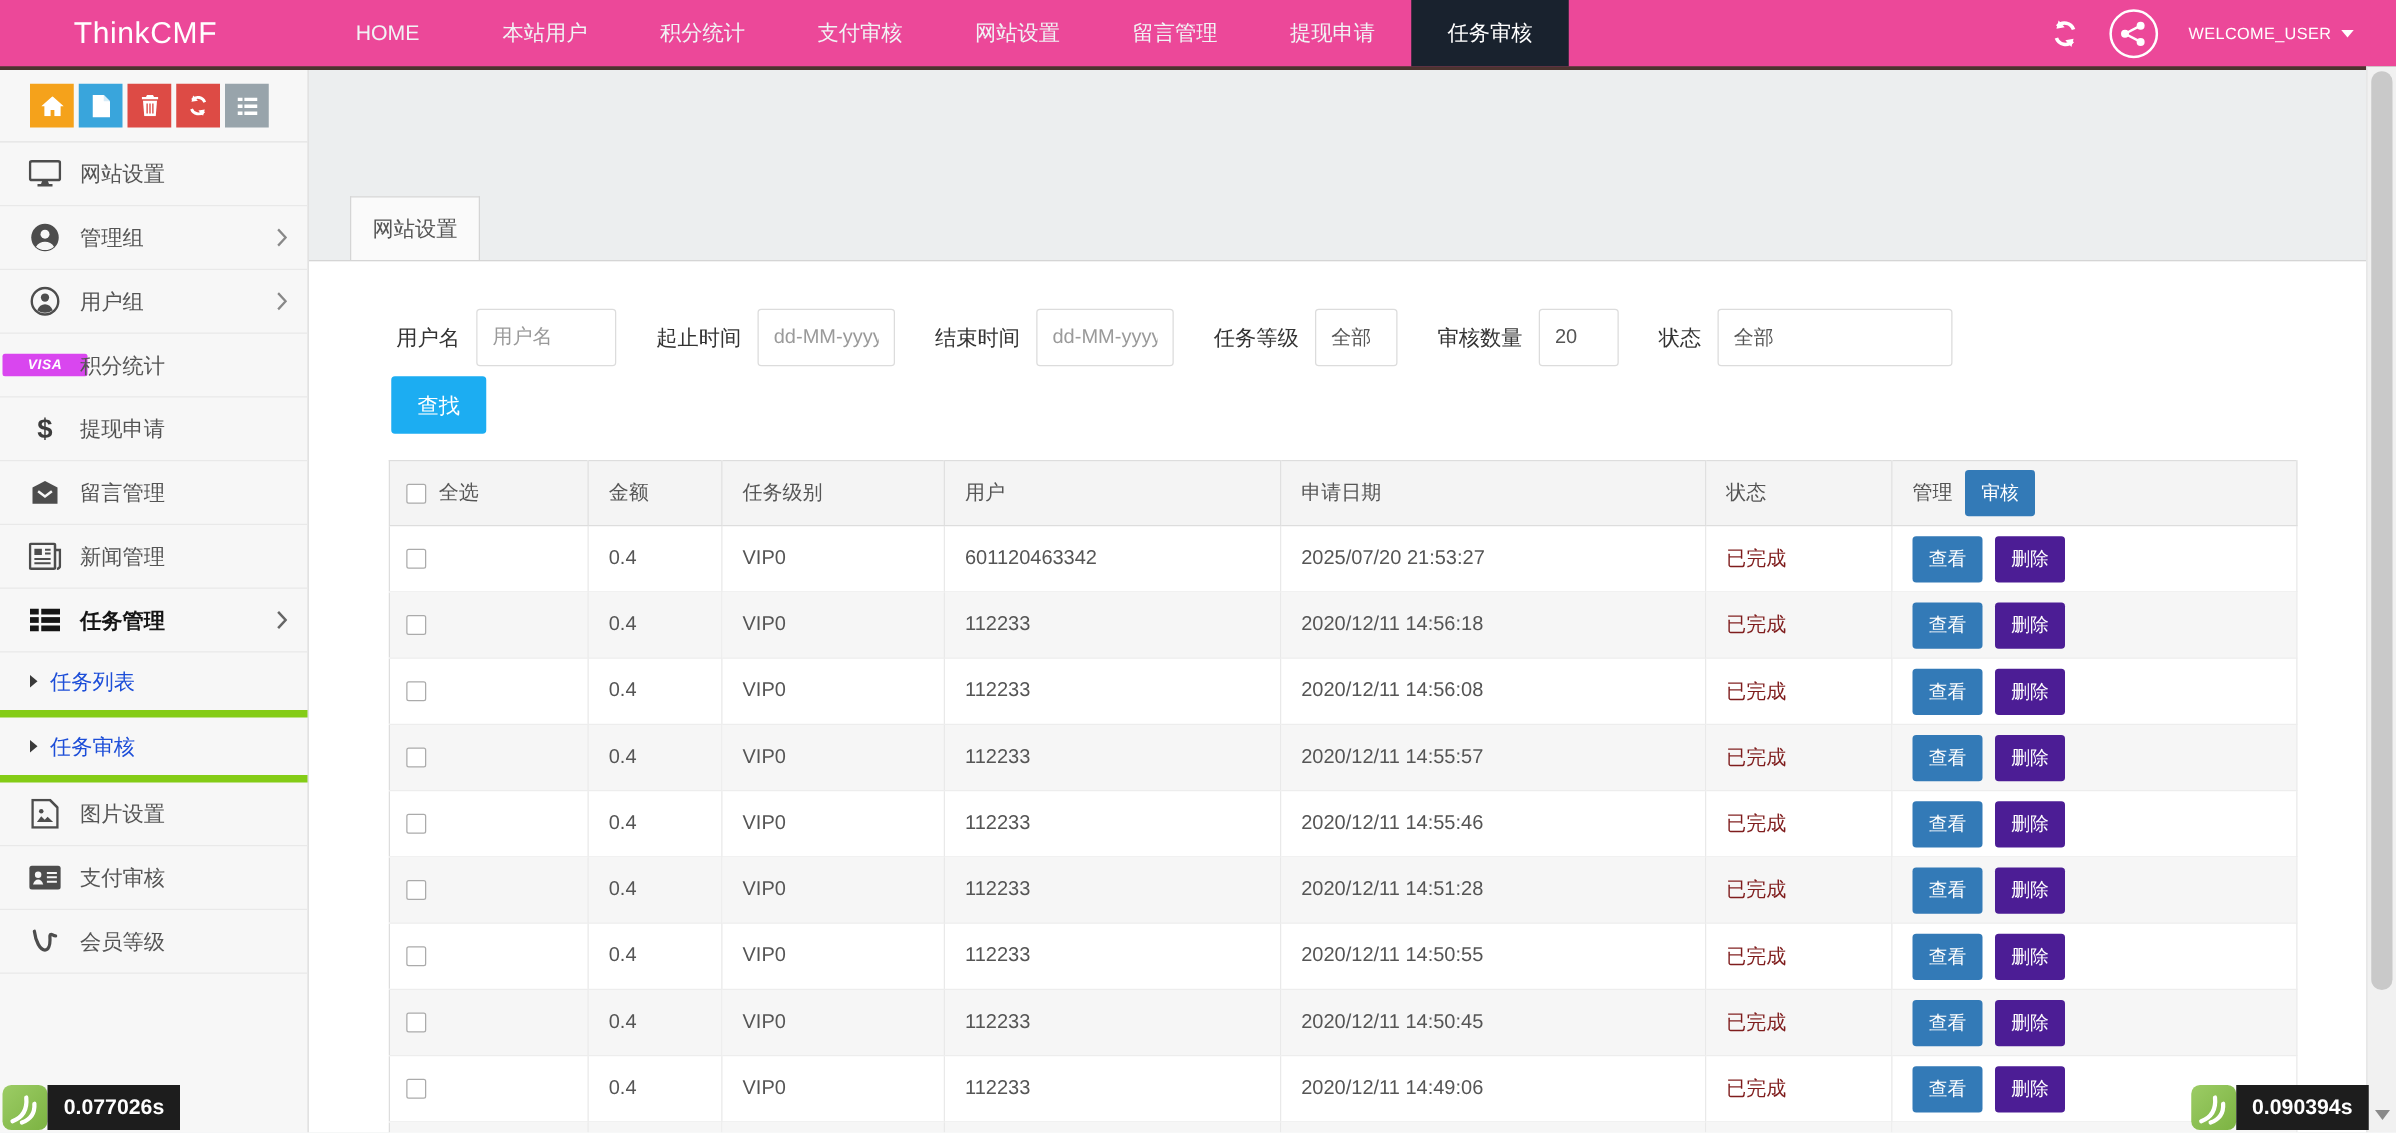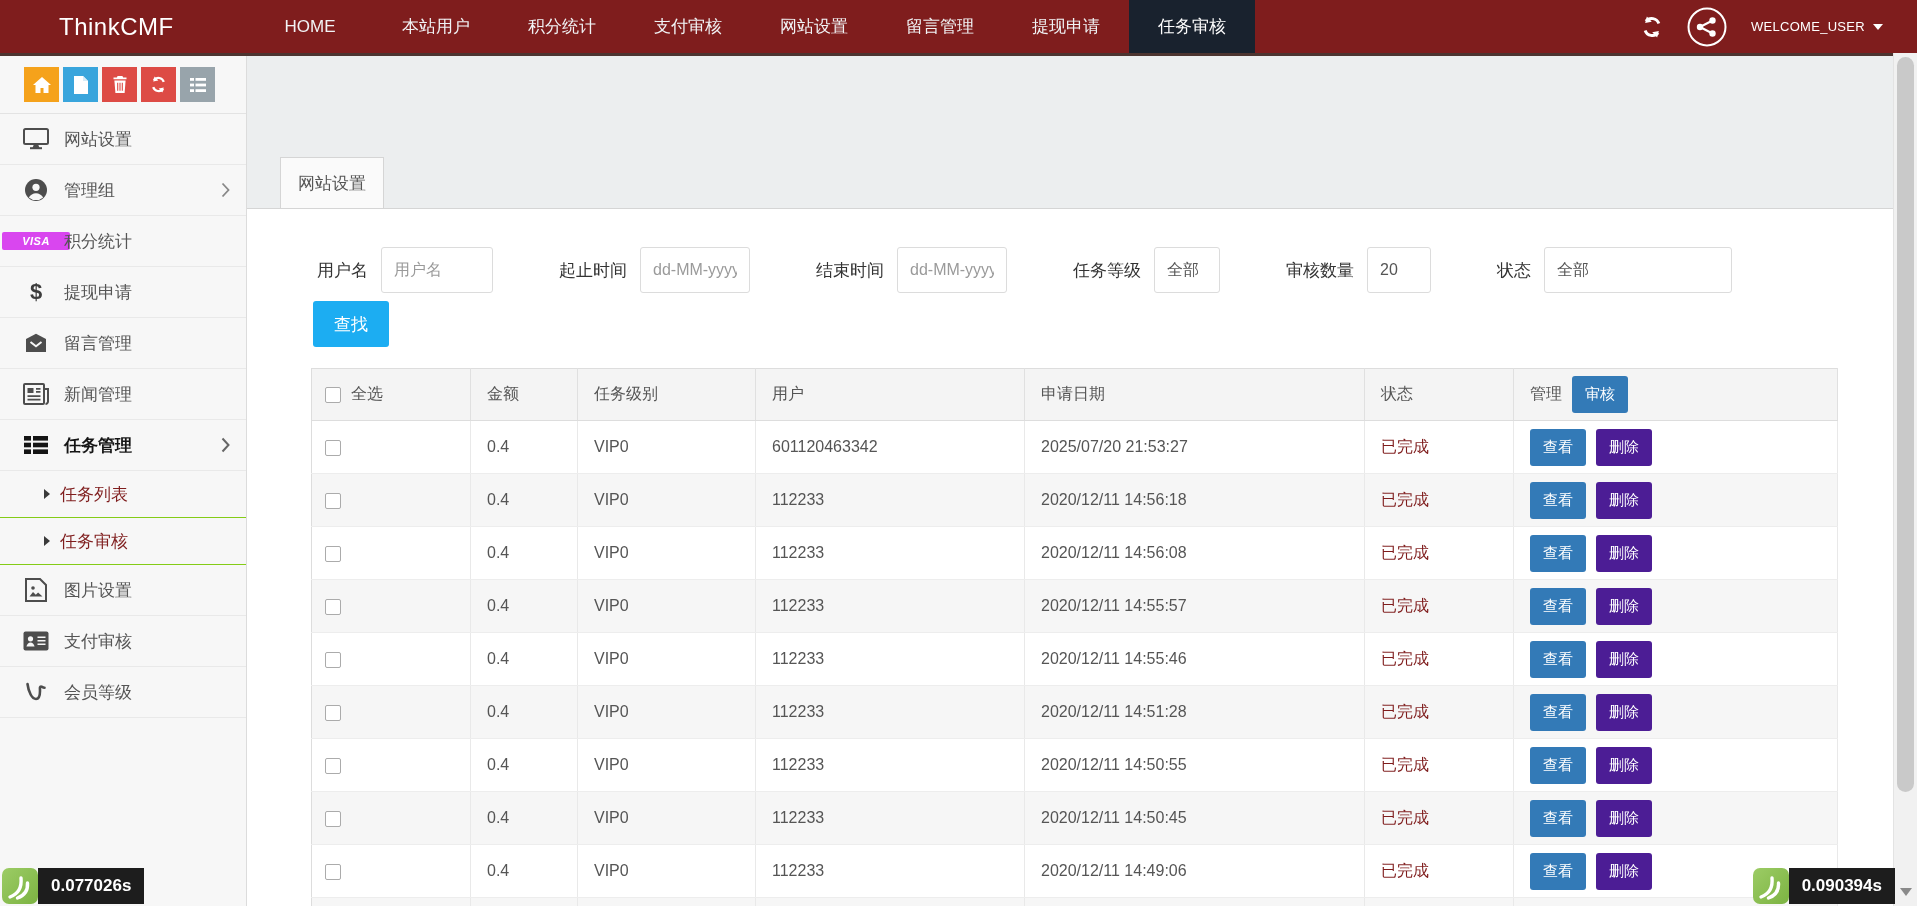--- a/index.html
+++ b/index.html
@@ -2,21 +2,21 @@
 <html><head>
 <meta charset="utf-8">
 <style>
   html,body{margin:0;padding:0}
   body{
     width:1917px;height:906px;position:relative;overflow:hidden;
     background:#eceeef;font-family:"Liberation Sans",sans-serif;
     -webkit-font-smoothing:antialiased;
   }
   
-  .navbar{position:absolute;top:0;left:0;right:0;height:53px;background:#7f1d1d;
+  .navbar{position:absolute;top:0;left:0;right:0;height:53px;background:#ec4899;
     border-bottom:3px solid #4c3430;display:flex;align-items:center;color:#fff;z-index:30}
   .brand{margin-left:59px;font-size:24px;font-weight:500;letter-spacing:.5px;width:150px;cursor:pointer}
   .nav{display:flex;height:100%;margin-left:38px}
   .nav-item{width:126px;height:100%;display:flex;align-items:center;justify-content:center;
     font-size:17px;color:#f1f3f5;cursor:pointer;white-space:nowrap}
   .nav-item.active{background:#19222e;color:#fff}
   .nav-right{margin-left:auto;display:flex;align-items:center;margin-right:34px;gap:24px}
   .icon-btn{display:flex;align-items:center;cursor:pointer}
   .username{font-size:13px;display:flex;align-items:center;cursor:pointer;letter-spacing:.3px}
   .caret-down{width:0;height:0;border-left:5px solid transparent;border-right:5px solid transparent;
@@ -27,37 +27,37 @@
   .side-toolbar{padding:11px 0 11px 24px;border-bottom:1px solid #e3e3e3;display:flex;gap:4px}
   .tool{width:35px;height:35px;display:flex;align-items:center;justify-content:center;cursor:pointer}
   .tool.home{background:#f5a21b}.tool.file{background:#39a5dc}
   .tool.trash{background:#dd4b45}.tool.recycle{background:#dd4b45}.tool.list{background:#98a4ab}
   .menu-item{position:relative;height:50px;display:flex;align-items:center;padding-left:22px;
     border-bottom:1px solid #e9e9e9;color:#555;font-size:17px;cursor:pointer}
   .mi-icon{width:28px;display:flex;justify-content:center;align-items:center;margin-right:14px;color:#4d4d4d;flex:none}
   .menu-item.active{color:#151515;font-weight:bold}
   .menu-item.active .mi-icon{color:#151515}
   .chev{position:absolute;right:16px;top:17px}
-  .sub-item{height:46px;display:flex;align-items:center;padding-left:44px;
-    border-bottom:1px solid #84cc16;color:#7f1d1d;font-size:17px;cursor:pointer}
+  .sub-item{height:46px;display:flex;align-items:center;padding-left:24px;
+    border-bottom:6px solid #84cc16;color:#1d4ed8;font-size:17px;cursor:pointer}
   .sub-arrow{width:0;height:0;border-left:6px solid #3a3a3a;border-top:5px solid transparent;
     border-bottom:5px solid transparent;margin-right:10px}
   .visa{background:#d946ef;color:#fff;font-size:11px;font-weight:bold;font-style:italic;
     padding:3px 20px;border-radius:2px;letter-spacing:.5px}
   .dollar{font-size:22px;font-weight:bold;color:#3d3d3d}
   
   .main{position:absolute;left:247px;top:56px;right:24px;bottom:0;background:#eceeef;
     display:flex;flex-direction:column;overflow:hidden}
   .tab-row{margin-top:101px;height:51px;border-bottom:1px solid #d5d5d5;position:relative;flex:none}
   .tab{position:absolute;left:33px;top:0;height:51px;width:104px;background:#fafafa;
     border:1px solid #d5d5d5;border-bottom:none;display:flex;align-items:center;justify-content:center;
     font-size:17px;color:#555;cursor:pointer;box-sizing:border-box}
   .panel{flex:1;background:#fff;padding-top:38px}
   .filters{display:flex;align-items:center;padding-left:70px;color:#333;font-size:17px}
-  .fgroup{display:flex;align-items:center;margin-right:66px}
+  .fgroup{display:flex;align-items:center;margin-right:32px}
   .fgroup label{margin-right:13px;white-space:nowrap;cursor:default}
   .tin,.selectbox{height:46px;border:1px solid #dcdcdc;border-radius:3px;background:#fff;
     font-size:16px;color:#555;padding:0 12px;box-sizing:border-box;outline:none}
   .tin::placeholder{color:#9a9a9a}
   .selectbox{display:flex;align-items:center;cursor:pointer}
   .w112{width:112px}.w110{width:110px}.w66{width:66px}.w76{width:64px}.w188{width:188px}
   .search-btn{margin:8px 0 0 66px;width:76px;height:46px;background:#1cadf2;color:#fff;border:none;
     border-radius:3px;font-size:17px;cursor:pointer;font-family:"Liberation Sans",sans-serif}
   
   .table-wrap{margin:21px 57px 0 64px}
@@ -201,20 +201,35 @@
       </svg>
     </span>
     <span>管理组</span>
     <span class="chev">
       <svg width="9" height="16" viewBox="0 0 9 16">
           <path d="M1.5 1.5L7.5 8l-6 6.5" stroke="#888" stroke-width="1.8" fill="none"></path>
         </svg>
     </span>
   </div>
 
+  <div class="menu-item">
+    <span class="mi-icon">
+      <svg width="24" height="24" viewBox="0 0 24 24">
+        <circle cx="12" cy="12" r="10.6" fill="none" stroke="currentColor" stroke-width="1.9"></circle>
+        <circle cx="12" cy="9" r="3.3" fill="currentColor"></circle>
+        <path d="M5.8 19.2c1.2-3.2 3.5-4.8 6.2-4.8s5 1.6 6.2 4.8a10.6 10.6 0 0 1-12.4 0z" fill="currentColor"></path>
+      </svg>
+    </span>
+    <span>用户组</span>
+    <span class="chev">
+      <svg width="9" height="16" viewBox="0 0 9 16">
+          <path d="M1.5 1.5L7.5 8l-6 6.5" stroke="#888" stroke-width="1.8" fill="none"></path>
+        </svg>
+    </span>
+  </div>
 
   <div class="menu-item">
     <span class="mi-icon">
       <span class="visa">VISA</span>
     </span>
     <span>积分统计</span>
   </div>
 
   <div class="menu-item">
     <span class="mi-icon dollar">$</span>

